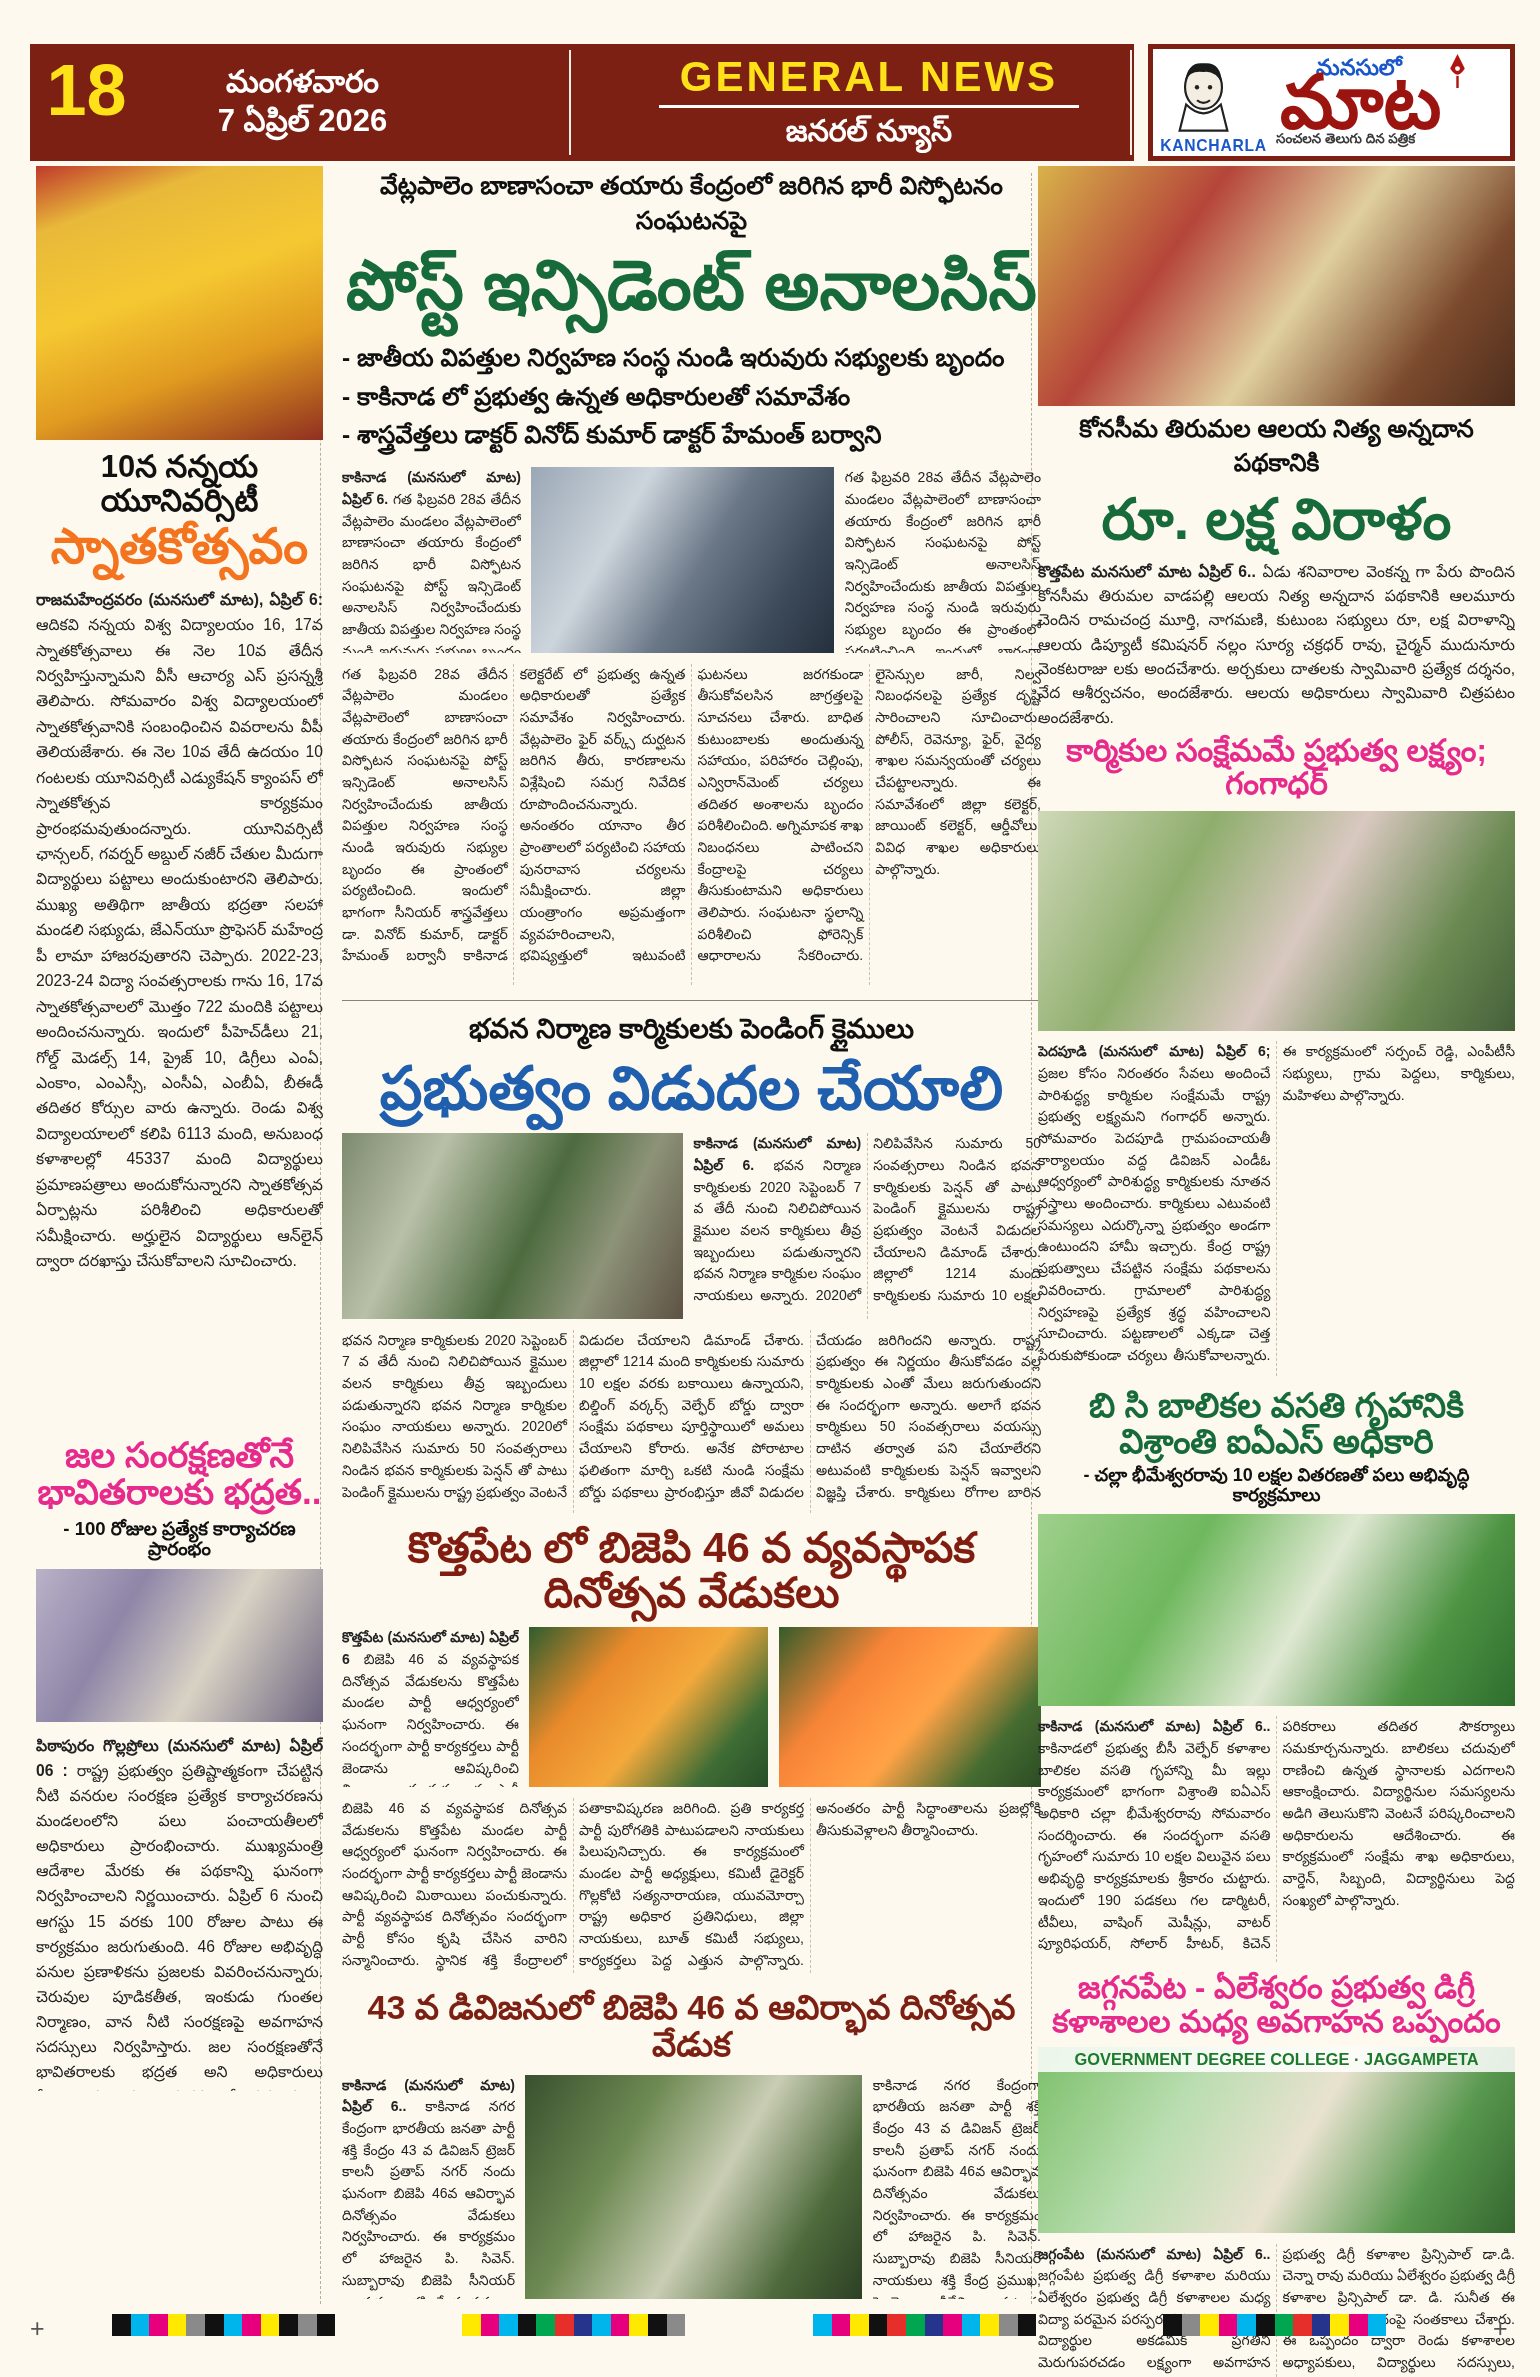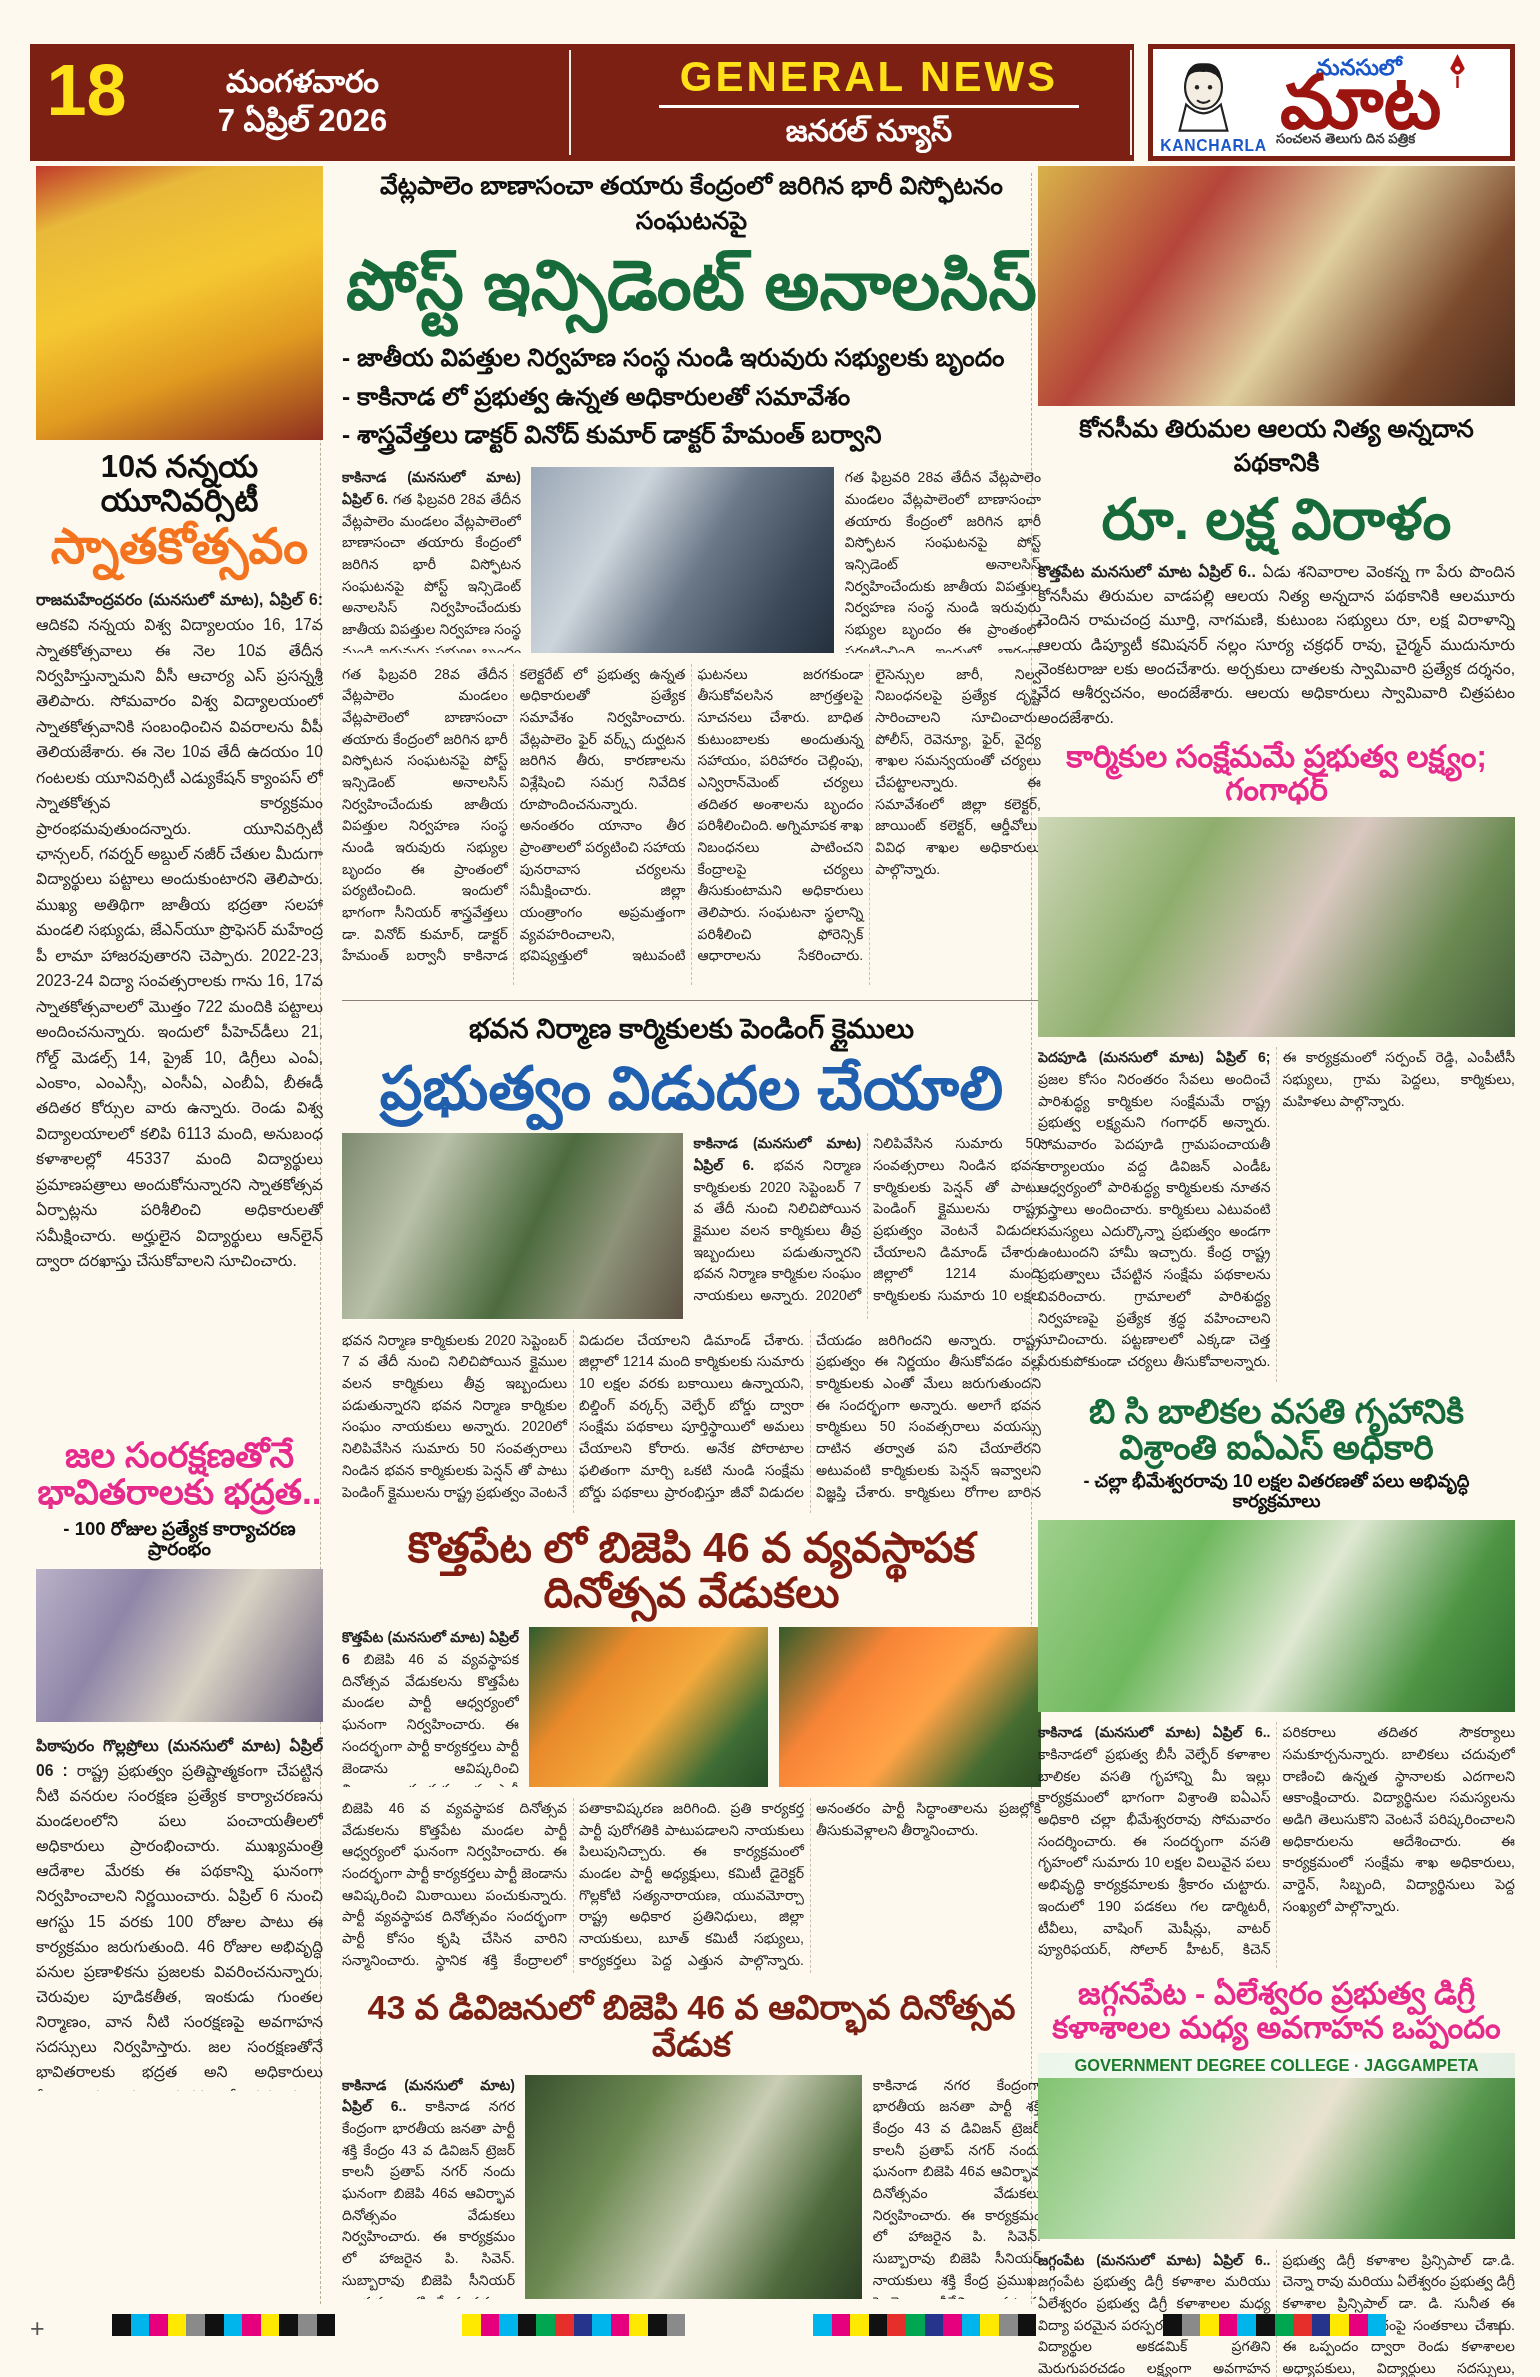--- a/index.html
+++ b/index.html
@@ -168,21 +168,21 @@
   </div>
 
   <div style="position:absolute;left:1038px;top:166px;width:477px;">
     <div class="photo ph-temple" style="width:477px;height:240px"></div>
     <div class="kicker" style="font-size:24.6px;margin-top:9px;">కోనసీమ తిరుమల ఆలయ నిత్య అన్నదాన పథకానికి</div>
     <div class="headline" style="font-size:57px;color:#176a3a;margin-top:6px;">రూ. లక్ష విరాళం</div>
     <div class="bodytxt" style="margin-top:9px;font-size:15.7px;line-height:1.55;height:171px;overflow:hidden;">
       <span class="dl">కొత్తపేట మనసులో మాట ఏప్రిల్ 6..</span>
       <span>ఏడు శనివారాల వెంకన్న గా పేరు పొందిన కోనసీమ తిరుమల వాడపల్లి ఆలయ నిత్య అన్నదాన పథకానికి ఆలమూరు చెందిన రామచంద్ర మూర్తి, నాగమణి, కుటుంబ సభ్యులు రూ, లక్ష విరాళాన్ని ఆలయ డిప్యూటీ కమిషనర్ నల్లం సూర్య చక్రధర్ రావు, చైర్మన్ ముదునూరు వెంకటరాజు లకు అందచేశారు. అర్చకులు దాతలకు స్వామివారి ప్రత్యేక దర్శనం, వేద ఆశీర్వచనం, అందజేశారు. ఆలయ అధికారులు స్వామివారి చిత్రపటం అందజేశారు.</span>
     </div>
-    <div class="headline" style="font-size:31px;color:#e72b8c;margin-top:9px;">కార్మికుల సంక్షేమమే ప్రభుత్వ లక్ష్యం; గంగాధర్</div>
+    <div class="headline" style="font-size:31px;color:#e72b8c;margin-top:3px;">కార్మికుల సంక్షేమమే ప్రభుత్వ లక్ష్యం; గంగాధర్</div>
     <div class="photo ph-sani" style="width:477px;height:220px;margin-top:10.4px;"></div>
     <div class="bodytxt cols" style="margin-top:10.4px;height:335px;column-count:2;font-size:14px;line-height:1.55;">
       <span class="dl">పెదపూడి (మనసులో మాట) ఏప్రిల్ 6;</span>
       <span>ప్రజల కోసం నిరంతరం సేవలు అందించే పారిశుద్ధ్య కార్మికుల సంక్షేమమే రాష్ట్ర ప్రభుత్వ లక్ష్యమని గంగాధర్ అన్నారు. సోమవారం పెదపూడి గ్రామపంచాయతీ కార్యాలయం వద్ద డివిజన్ ఎండీఓ ఆధ్వర్యంలో పారిశుద్ధ్య కార్మికులకు నూతన వస్త్రాలు అందించారు. కార్మికులు ఎటువంటి సమస్యలు ఎదుర్కొన్నా ప్రభుత్వం అండగా ఉంటుందని హామీ ఇచ్చారు. కేంద్ర రాష్ట్ర ప్రభుత్వాలు చేపట్టిన సంక్షేమ పథకాలను వివరించారు. గ్రామాలలో పారిశుద్ధ్య నిర్వహణపై ప్రత్యేక శ్రద్ధ వహించాలని సూచించారు. పట్టణాలలో ఎక్కడా చెత్త పేరుకుపోకుండా చర్యలు తీసుకోవాలన్నారు. ఈ కార్యక్రమంలో సర్పంచ్ రెడ్డి, ఎంపీటీసీ సభ్యులు, గ్రామ పెద్దలు, కార్మికులు, మహిళలు పాల్గొన్నారు.</span>
     </div>
     <div class="headline" style="font-size:34px;color:#176a3a;margin-top:10.4px;">బి సి బాలికల వసతి గృహానికి విశ్రాంతి ఐఏఎస్ అధికారి</div>
     <div class="headline" style="font-size:18px;color:#111;font-weight:700;margin-top:6px;">- చల్లా భీమేశ్వరరావు 10 లక్షల వితరణతో పలు అభివృద్ధి కార్యక్రమాలు</div>
     <div class="photo ph-hostel" style="width:477px;height:192px;margin-top:9px;"></div>
     <div class="bodytxt cols" style="margin-top:10.4px;height:246px;column-count:2;font-size:14px;line-height:1.55;">
       <span class="dl">కాకినాడ (మనసులో మాట) ఏప్రిల్ 6..</span>

